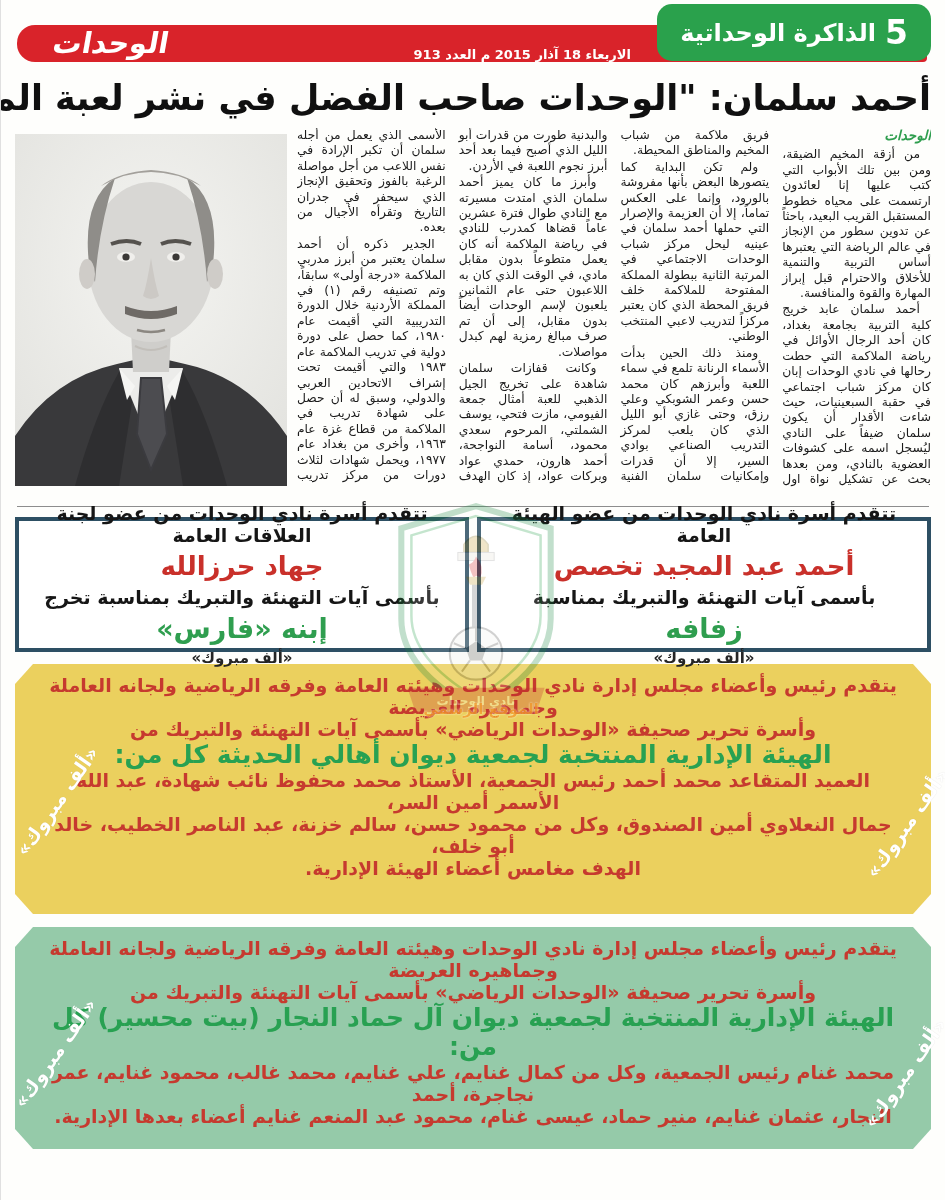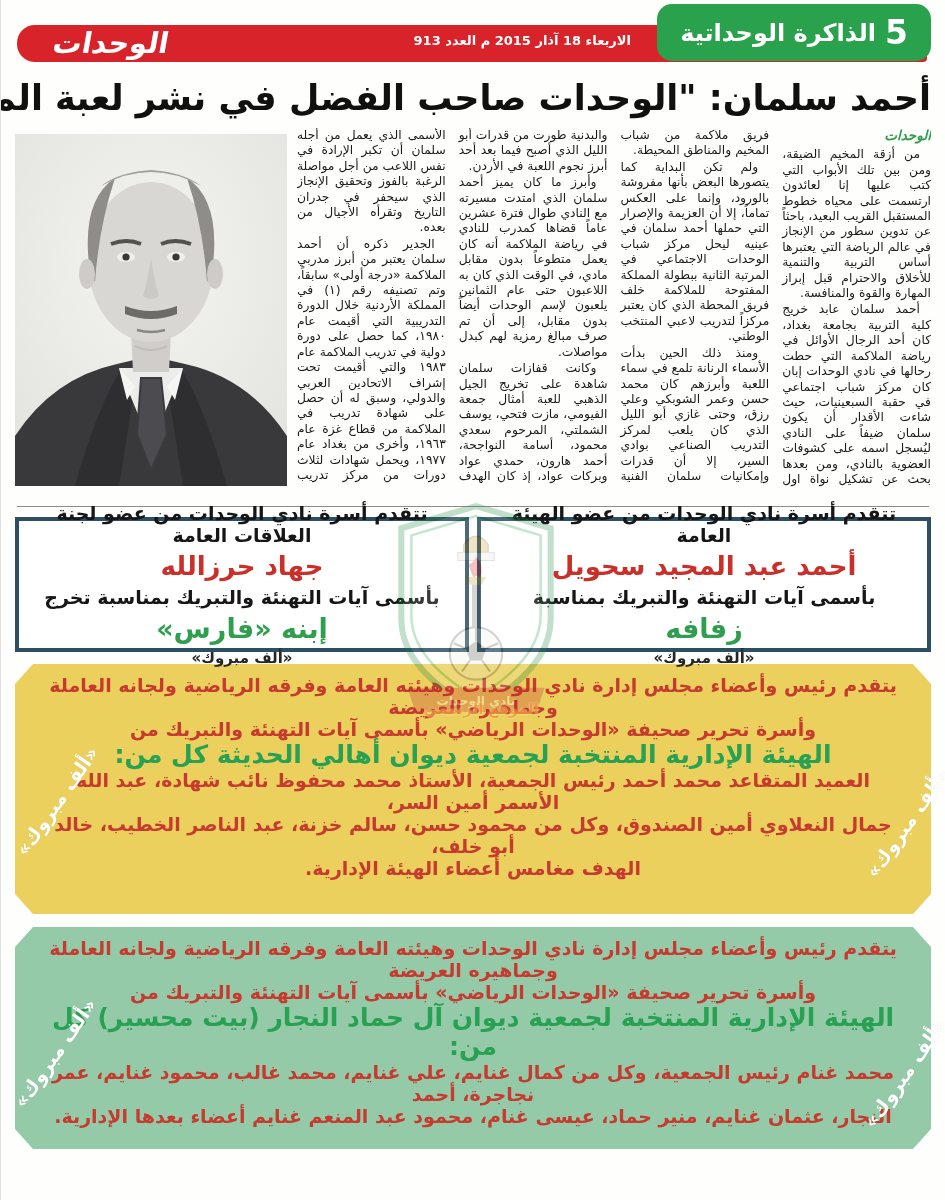--- a/index.html
+++ b/index.html
@@ -22,21 +22,21 @@
     background: #d9232a;
     border-radius: 18px 4px 4px 18px;
   }
   .logo-text {
     position: absolute; left: 36px; top: 50%;
     transform: translateY(-52%) skewX(-10deg);
     color: #fff; font-weight: bold; font-size: 29px;
     letter-spacing: 0px;
   }
   .date-issue {
-    position: absolute; right: 296px; bottom: 14px;
+    position: absolute; right: 296px; bottom: 0;
     color: #fff; font-size: 13px; font-weight: 600;
   }
   .green-tab {
     position: absolute; top: 4px; right: 0px; width: 274px; height: 57px;
     background: #2aa14c; border-radius: 15px;
     display: flex; align-items: center; justify-content: center; gap: 9px;
     color: #fff; z-index: 2;
   }
   .green-tab .pgnum { font-size: 33px; font-weight: 800; }
   .green-tab .sect  { font-size: 24px; font-weight: 800; }
@@ -181,21 +181,21 @@
         <path d="M120,212 Q136,220 152,212" stroke="#c2bfba" stroke-width="2" fill="none"></path>
       </svg>
     </div>
   </div>
 
   <div class="rule"></div>
 
   <div class="congrats-row">
     <div class="congrats-box">
       <div class="cg-line">تتقدم أسرة نادي الوحدات من عضو الهيئة العامة</div>
-      <div class="cg-name">أحمد عبد المجيد سحويل</div>
+      <div class="cg-name">أحمد عبد المجيد تخصص</div>
       <div class="cg-line">بأسمى آيات التهنئة والتبريك بمناسبة</div>
       <div class="cg-occ">زفافه</div>
       <div class="cg-foot">«ألف مبروك»</div>
     </div>
     <div class="congrats-box">
       <div class="cg-line">تتقدم أسرة نادي الوحدات من عضو لجنة العلاقات العامة</div>
       <div class="cg-name">جهاد حرزالله</div>
       <div class="cg-line">بأسمى آيات التهنئة والتبريك بمناسبة تخرج</div>
       <div class="cg-occ">إبنه «فارس»</div>
       <div class="cg-foot">«ألف مبروك»</div>

